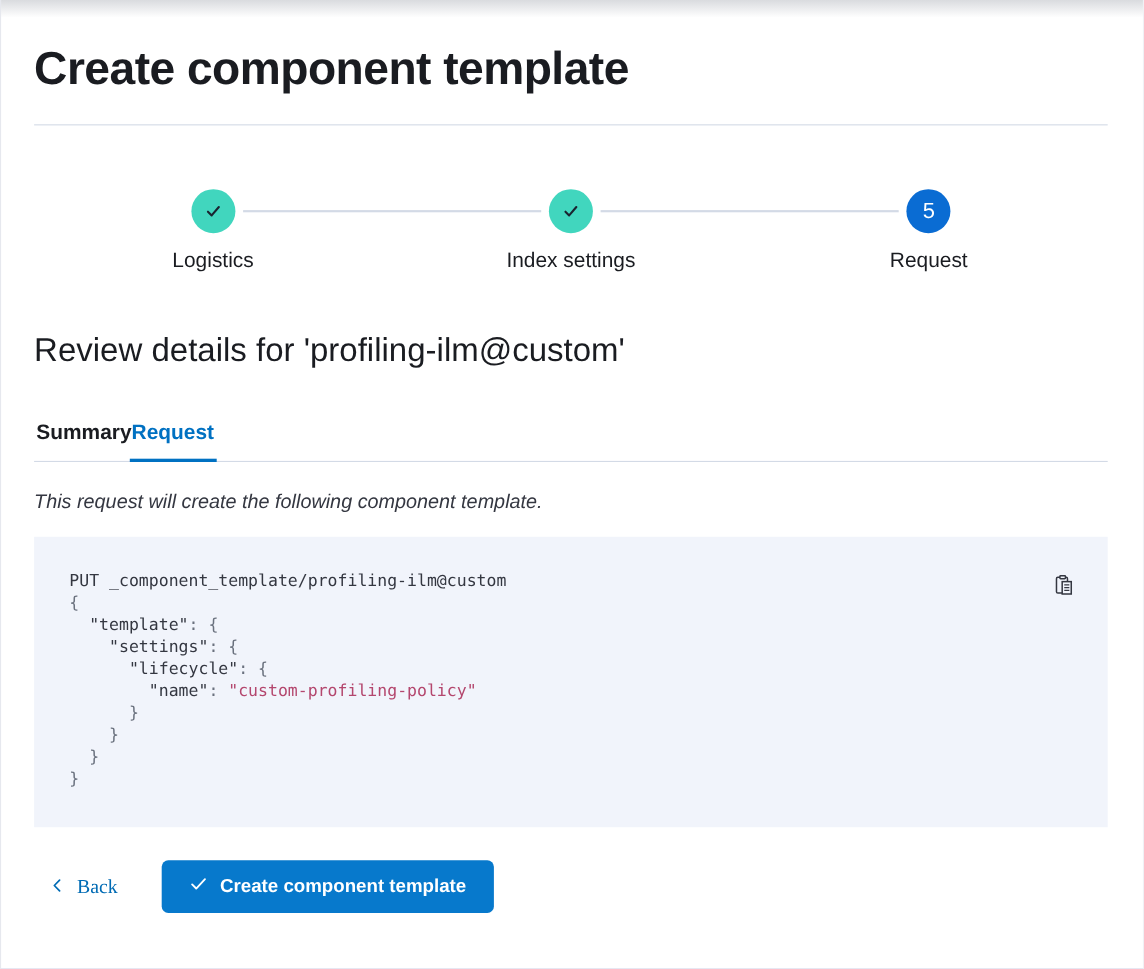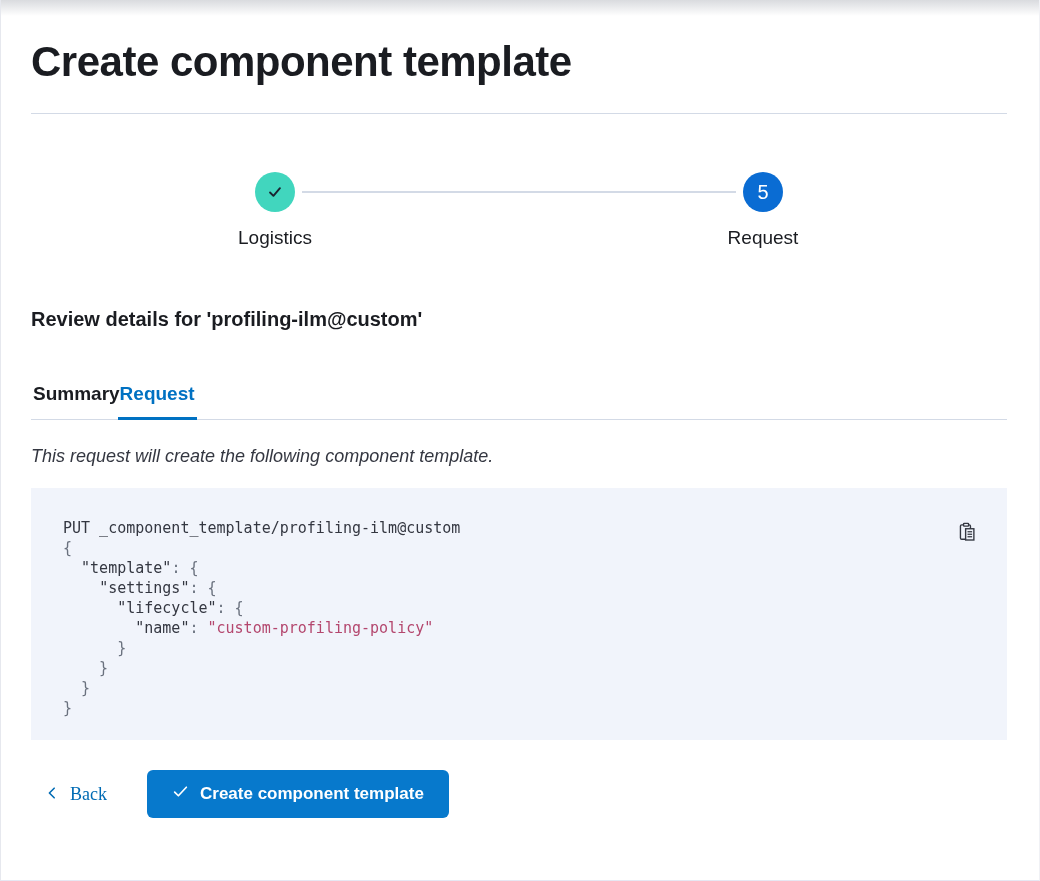--- a/index.html
+++ b/index.html
@@ -76,23 +76,23 @@
   .step-label {
     margin-top: 15px;
     font-size: 19px;
     font-weight: normal;
     color: var(--heading-text);
     white-space: nowrap;
   }
 
   h2 {
     margin: 52px 0 0;
-    font-size: 20px;
+    font-size: 30px;
     line-height: 36px;
-    font-weight: bold;
+    font-weight: normal;
     color: var(--heading-text);
   }
 
   
   .tabs {
     display: flex;
     margin-top: 46px;
     border-bottom: 1px solid var(--divider);
     padding-left: 2px;
   }
@@ -121,21 +121,21 @@
     line-height: 20px;
     color: var(--body-text);
     font-style: italic;
   }
 
   
   .codeblock {
     position: relative;
     margin-top: 22px;
     background: var(--code-bg);
-    padding: 30px 32px 22px;
+    padding: 30px 32px 34px;
   }
   .codeblock pre {
     margin: 0;
     font-family: "DejaVu Sans Mono", "Liberation Mono", monospace;
     font-size: 15px;
     line-height: 20px;
     color: var(--code-plain);
   }
   .tok-p { color: var(--code-plain); }
   .tok-k { color: var(--code-plain); }
@@ -203,20 +203,28 @@
   <hr class="rule">
 
   <div class="stepper" id="stepper">
       <div class="step complete">
         <div class="step-circle">
           <svg viewBox="0 0 16 16" fill="none">
             <path d="M3.6 8.4 L6.6 11.4 L12.4 4.6" stroke="currentColor" stroke-width="1.7" stroke-linecap="round" stroke-linejoin="round"></path>
           </svg>
         </div>
         <div class="step-label">Logistics</div>
+      </div>
+      <div class="step complete">
+        <div class="step-circle">
+          <svg viewBox="0 0 16 16" fill="none">
+            <path d="M3.6 8.4 L6.6 11.4 L12.4 4.6" stroke="currentColor" stroke-width="1.7" stroke-linecap="round" stroke-linejoin="round"></path>
+          </svg>
+        </div>
+        <div class="step-label">Index settings</div>
       </div>
       <div class="step current">
         <div class="step-circle">5</div>
         <div class="step-label">Request</div>
       </div>
     </div>
 
   <h2>Review details for 'profiling-ilm@custom'</h2>
 
   <div class="tabs" id="tabs">

